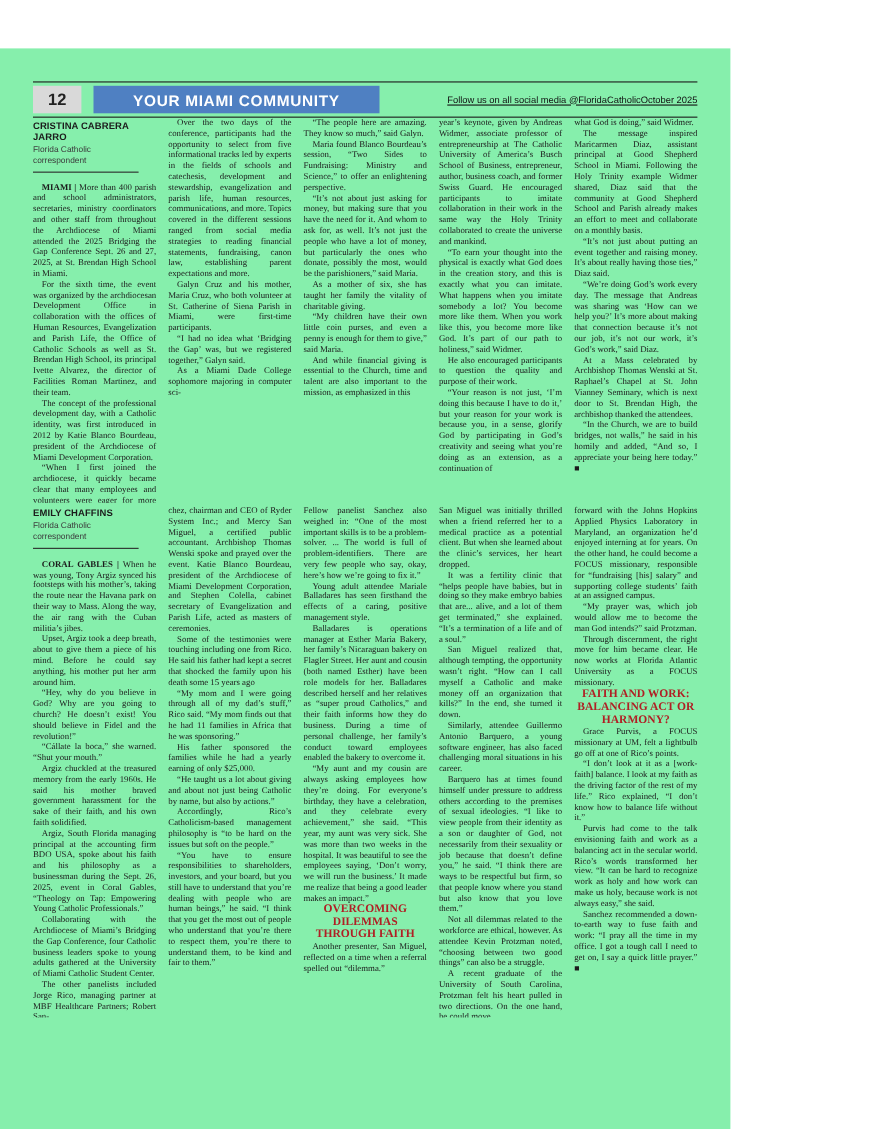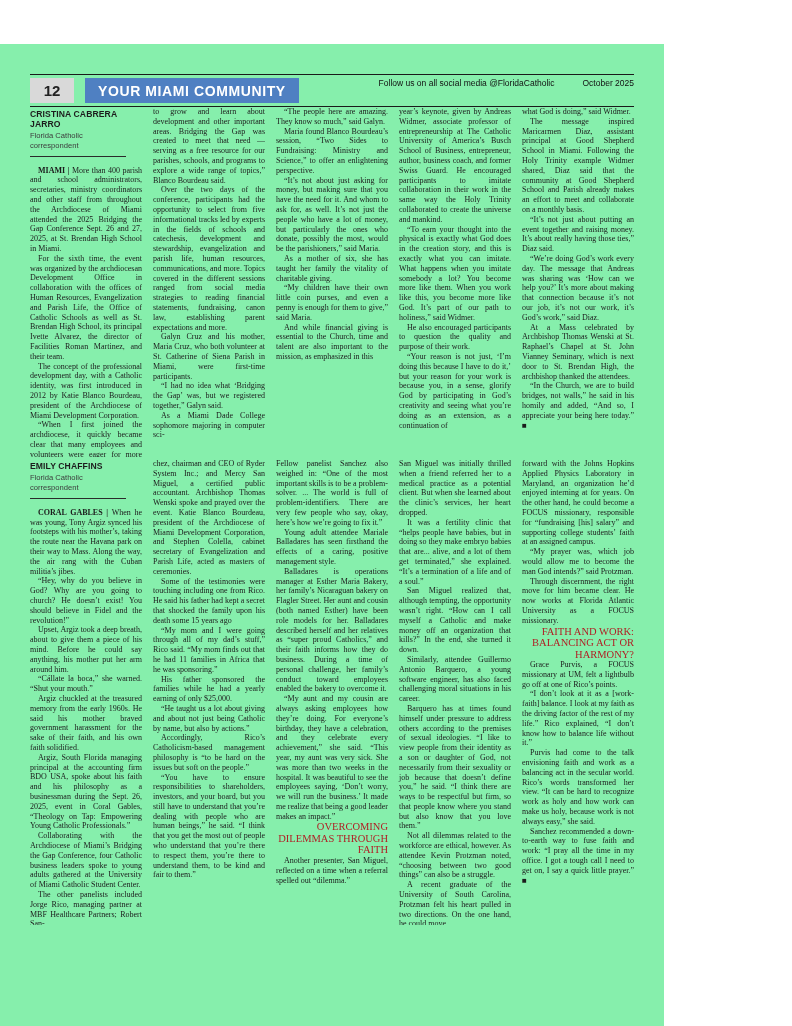--- a/index.html
+++ b/index.html
@@ -14,25 +14,25 @@
   .masthead{
     display:flex;align-items:stretch;height:25px;margin-top:3px;
     font-family:"Liberation Sans",sans-serif;
   }
   .pagenum{
     background:#d9d9d9;width:44px;display:flex;align-items:center;justify-content:center;
     font-weight:bold;font-size:15px;color:#222222;
   }
   .section-banner{
     background:#4f80c2;color:#ffffff;font-weight:bold;font-size:14px;
-    letter-spacing:0.6px;display:flex;align-items:center;padding:0 13px;margin-left:11px;
+    letter-spacing:0.6px;display:flex;align-items:center;padding:0 36px;margin-left:11px;
   }
   .masthead-right{
-    margin-left:auto;display:flex;gap:28px;
-    font-size:8.5px;color:#111111;
+    margin-left:auto;display:flex;align-items:center;
+    font-size:8.5px;color:#111111;text-decoration:underline;
   }
   .header-rule{border:none;border-top:1.4px solid #1a1a1a;margin:3px 0 0 0;}
 
   h1.headline1{
     font-size:30px;font-weight:bold;margin:15px 0 10px 0;letter-spacing:-0.4px;
     line-height:1.05;white-space:nowrap;color:#141414;
   }
   h2.headline2{
     font-size:26.5px;font-weight:normal;margin:12px 0 11px 0;letter-spacing:-0.2px;
     line-height:1.05;white-space:nowrap;color:#141414;
@@ -47,22 +47,22 @@
   .col p{margin:0;text-indent:8px;}
   .col p.cont{text-indent:0;}
   .dateline{font-weight:bold;}
   .byline{
     font-family:"Liberation Sans",sans-serif;text-align:left;
     border-bottom:0.8px solid #2a2a2a;padding-bottom:5px;margin:3px 0 9px 0;width:86%;
   }
   .byline-name{font-size:8.6px;font-weight:bold;color:#1c1c1c;letter-spacing:0.1px;}
   .byline-title{font-size:7.6px;color:#3c3c3c;margin-top:1.5px;}
   .subhead{
-    color:#b01f24;font-weight:normal;font-size:10.5px;line-height:11.5px;
-    text-align:right;margin:5px 0 2px 0;text-indent:0 !important;
+    color:#b01f24;font-weight:bold;font-size:10.5px;line-height:11.5px;
+    text-align:center;margin:5px 0 2px 0;text-indent:0 !important;
   }
   .article2-block{margin-top:2px;}
 </style>
 </head>
 <body>
 
 <div class="page">
 
   <div class="top-rule"></div>
 
@@ -83,21 +83,20 @@
         <div class="byline">
           <div class="byline-name">CRISTINA CABRERA JARRO</div>
           <div class="byline-title">Florida Catholic correspondent</div>
         </div>
         <p><span class="dateline">MIAMI |</span> <span>More than 400 parish and school administrators, secretaries, ministry coordinators and other staff from throughout the Archdiocese of Miami attended the 2025 Bridging the Gap Conference Sept. 26 and 27, 2025, at St. Brendan High School in Miami.</span></p>
         <p>For the sixth time, the event was organized by the archdiocesan Development Office in collaboration with the offices of Human Resources, Evangelization and Parish Life, the Office of Catholic Schools as well as St. Brendan High School, its principal Ivette Alvarez, the director of Facilities Roman Martinez, and their team.</p>
         <p>The concept of the professional development day, with a Catholic identity, was first introduced in 2012 by Katie Blanco Bourdeau, president of the Archdiocese of Miami Development Corporation.</p>
         <p>“When I first joined the archdiocese, it quickly became clear that many employees and volunteers were eager for more opportunities</p>
       </div>
       <div class="col">
-        <p class="cont">to grow and learn about development and other important areas. Bridging the Gap was created to meet that need — serving as a free resource for our parishes, schools, and programs to explore a wide range of topics,” Blanco Bourdeau said.</p>
         <p>Over the two days of the conference, participants had the opportunity to select from five informational tracks led by experts in the fields of schools and catechesis, development and stewardship, evangelization and parish life, human resources, communications, and more. Topics covered in the different sessions ranged from social media strategies to reading financial statements, fundraising, canon law, establishing parent expectations and more.</p>
         <p>Galyn Cruz and his mother, Maria Cruz, who both volunteer at St. Catherine of Siena Parish in Miami, were first-time participants.</p>
         <p>“I had no idea what ‘Bridging the Gap’ was, but we registered together,” Galyn said.</p>
         <p>As a Miami Dade College sophomore majoring in computer sci-</p>
       </div>
       <div class="col">
         <p>“The people here are amazing. They know so much,” said Galyn.</p>
         <p>Maria found Blanco Bourdeau’s session, “Two Sides to Fundraising: Ministry and Science,” to offer an enlightening perspective.</p>
         <p>“It’s not about just asking for money, but making sure that you have the need for it. And whom to ask for, as well. It’s not just the people who have a lot of money, but particularly the ones who donate, possibly the most, would be the parishioners,” said Maria.</p>
         <p>As a mother of six, she has taught her family the vitality of charitable giving.</p>
@@ -122,22 +121,22 @@
   </section>
 
   <section class="article article2-block">
     <div class="cols cols-a2">
       <div class="col">
         <div class="byline">
           <div class="byline-name">EMILY CHAFFINS</div>
           <div class="byline-title">Florida Catholic correspondent</div>
         </div>
         <p><span class="dateline">CORAL GABLES |</span> <span>When he was young, Tony Argiz synced his footsteps with his mother’s, taking the route near the Havana park on their way to Mass. Along the way, the air rang with the Cuban militia’s jibes.</span></p>
+        <p>Upset, Argiz took a deep breath, about to give them a piece of his mind. Before he could say anything, his mother put her arm around him.</p>
         <p>“Hey, why do you believe in God? Why are you going to church? He doesn’t exist! You should believe in Fidel and the revolution!”</p>
-        <p>Upset, Argiz took a deep breath, about to give them a piece of his mind. Before he could say anything, his mother put her arm around him.</p>
         <p>“Cállate la boca,” she warned. “Shut your mouth.”</p>
         <p>Argiz chuckled at the treasured memory from the early 1960s. He said his mother braved government harassment for the sake of their faith, and his own faith solidified.</p>
         <p>Argiz, South Florida managing principal at the accounting firm BDO USA, spoke about his faith and his philosophy as a businessman during the Sept. 26, 2025, event in Coral Gables, “Theology on Tap: Empowering Young Catholic Professionals.”</p>
         <p>Collaborating with the Archdiocese of Miami’s Bridging the Gap Conference, four Catholic business leaders spoke to young adults gathered at the University of Miami Catholic Student Center.</p>
         <p>The other panelists included Jorge Rico, managing partner at MBF Healthcare Partners; Robert San-</p>
       </div>
       <div class="col">
         <p class="cont">chez, chairman and CEO of Ryder System Inc.; and Mercy San Miguel, a certified public accountant. Archbishop Thomas Wenski spoke and prayed over the event. Katie Blanco Bourdeau, president of the Archdiocese of Miami Development Corporation, and Stephen Colella, cabinet secretary of Evangelization and Parish Life, acted as masters of ceremonies.</p>
         <p>Some of the testimonies were touching including one from Rico. He said his father had kept a secret that shocked the family upon his death some 15 years ago</p>
         <p>“My mom and I were going through all of my dad’s stuff,” Rico said. “My mom finds out that he had 11 families in Africa that he was sponsoring.”</p>

